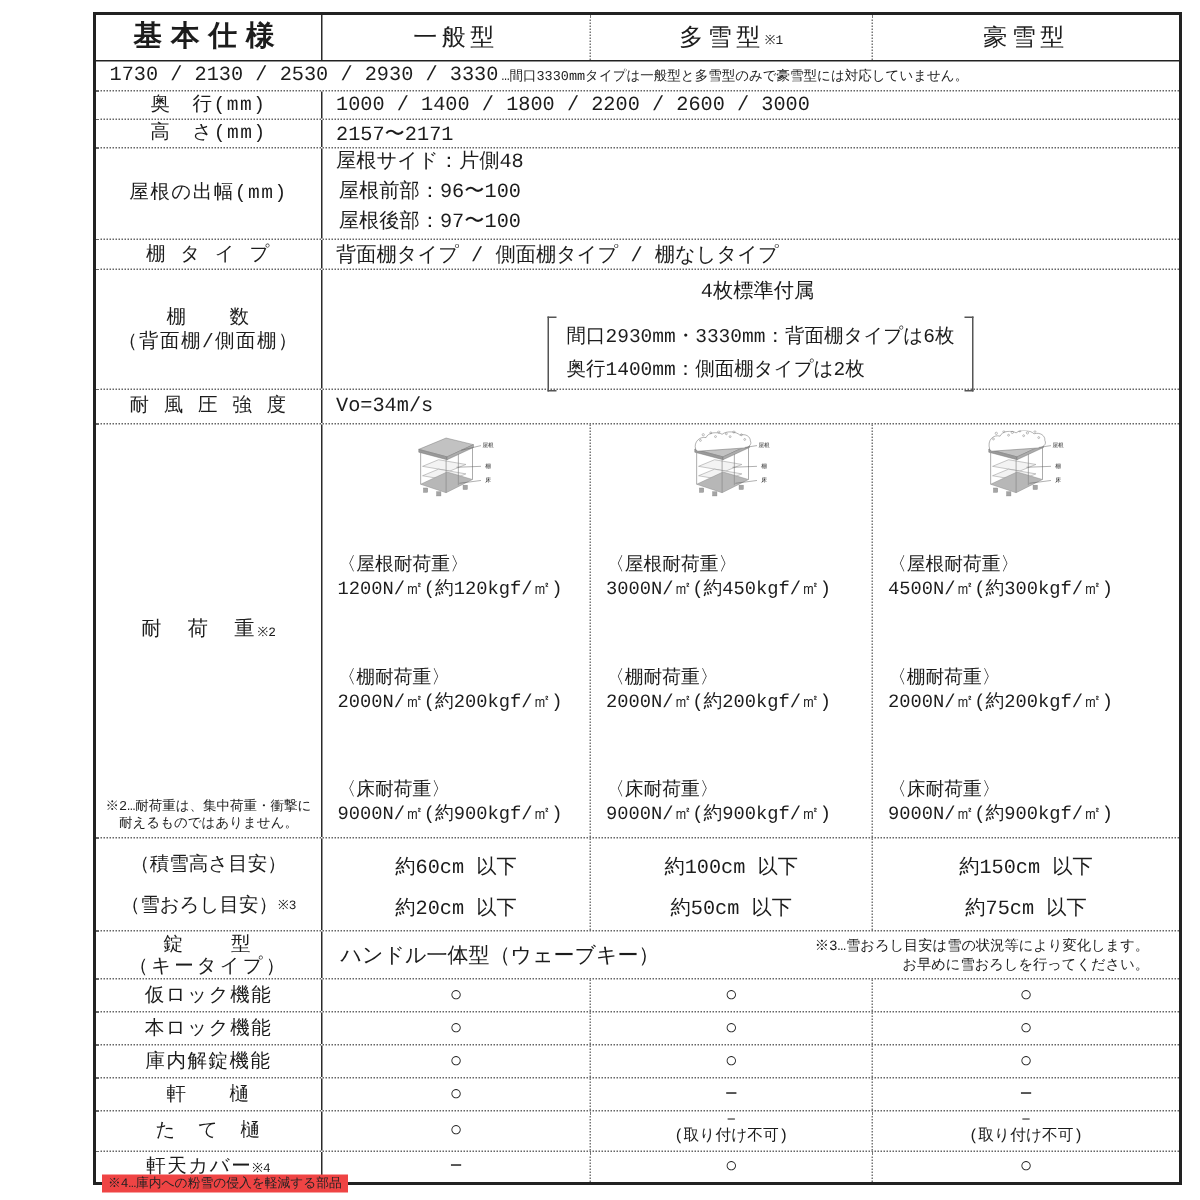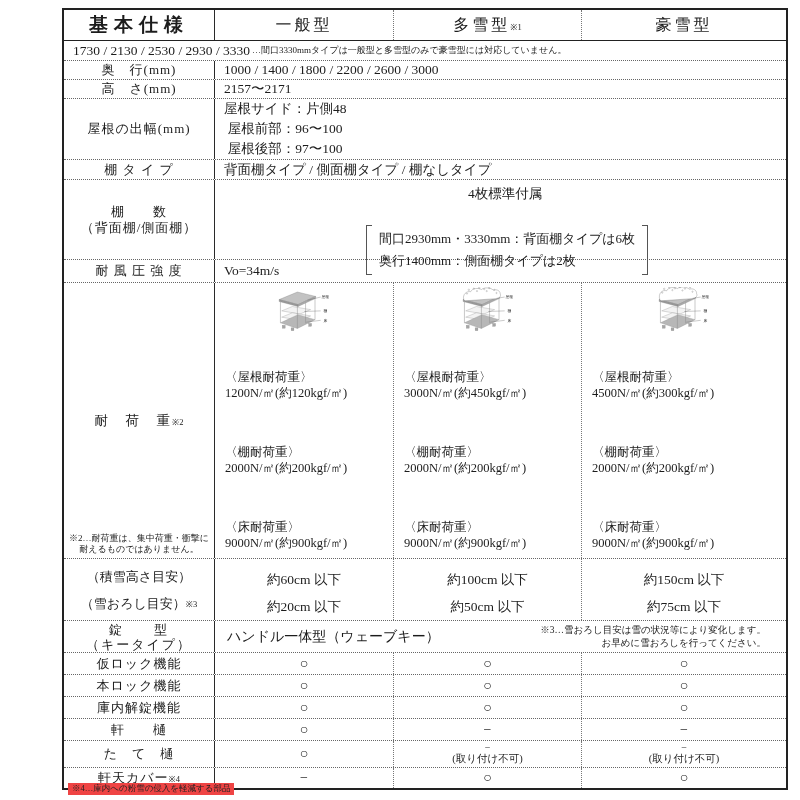--- a/index.html
+++ b/index.html
@@ -1,18 +1,18 @@
 <!DOCTYPE html>
 <html><head>
 <meta charset="utf-8">
 <style>
   html,body { margin:0; padding:0; background:#fff; }
   .page {
     position:relative; width:800px; height:800px; background:#fff;
-    font-family:Liberation Serif, serif; color:#1c1c1c;
+    font-family:Liberation Mono, monospace; color:#1c1c1c;
     overflow:hidden;
   }
   .spec-table {
     position:absolute; left:62px; top:8px; width:726px;
     border:2px solid #222; box-sizing:border-box; background:#fff;
   }
   .row { display:flex; align-items:stretch; box-sizing:border-box; }
   .dt { border-top:1px dotted #666; }
   .lc {
     width:151px; flex:none; border-right:1.5px solid #2a2a2a; box-sizing:border-box;
@@ -33,21 +33,21 @@
   .htitle { font-size:19px; letter-spacing:6px; font-weight:600; }
   .hcol { display:flex; align-items:center; justify-content:center; font-size:16px; letter-spacing:3px; }
 
   .r19 { height:19px; }
   .r-yane { height:61px; }
   .r-yane .vm { align-items:center;text-align:center; }
   .yane-lines div { font-size:13.5px; line-height:20px; }
   .r-tanatype { height:20px; }
   .r-tanasu { height:80px; }
   .r-tanasu .vm { flex-direction:column; align-items:center; justify-content:flex-start; padding-top:5px; }
-  .bracket { position:relative; margin-top:22px; margin-left:4px; padding:3px 13px; }
+  .bracket { position:relative; margin-top:8px; margin-left:4px; padding:3px 13px; }
   .bracket::before, .bracket::after { content:""; position:absolute; top:0; bottom:0; width:6px; border:1.5px solid #555; box-sizing:border-box; }
   .bracket::before { left:0; border-right:none; }
   .bracket::after { right:0; border-left:none; }
   .bracket div { font-size:13px; line-height:22px; }
   .r-taifu { height:23px; }
 
   
   .r-taikaju { height:276px; }
   .r-taikaju .lc { position:relative; justify-content:center; }
   .kaju-label { font-size:13.5px; letter-spacing:2px; }

